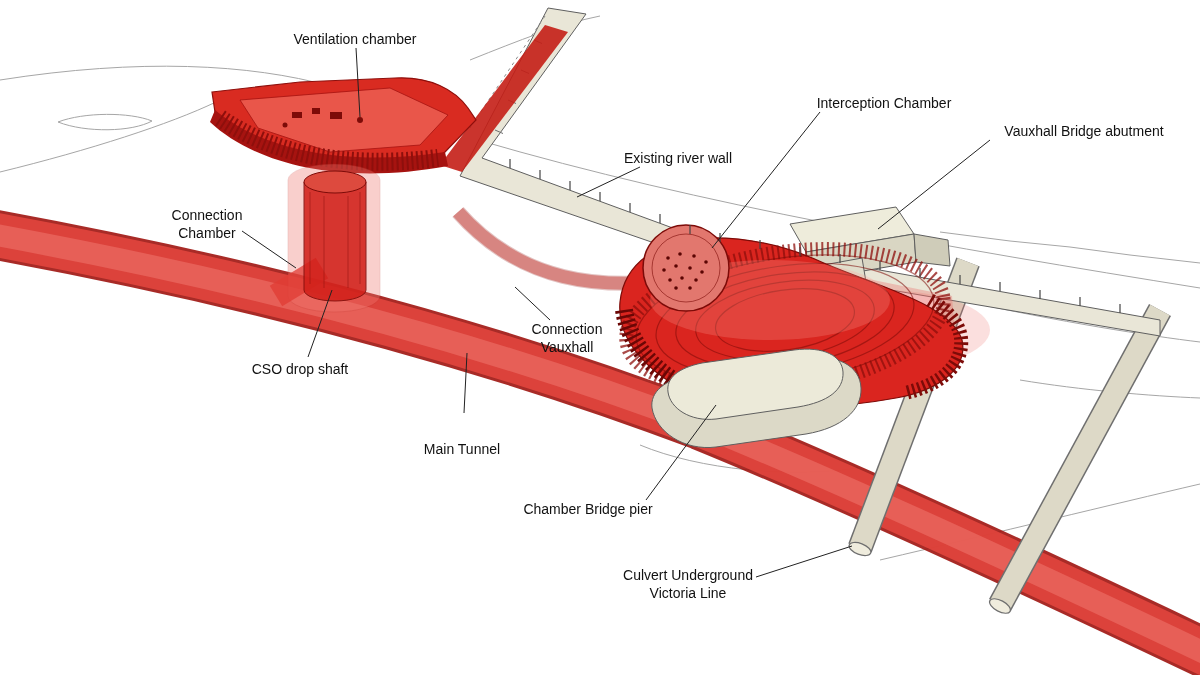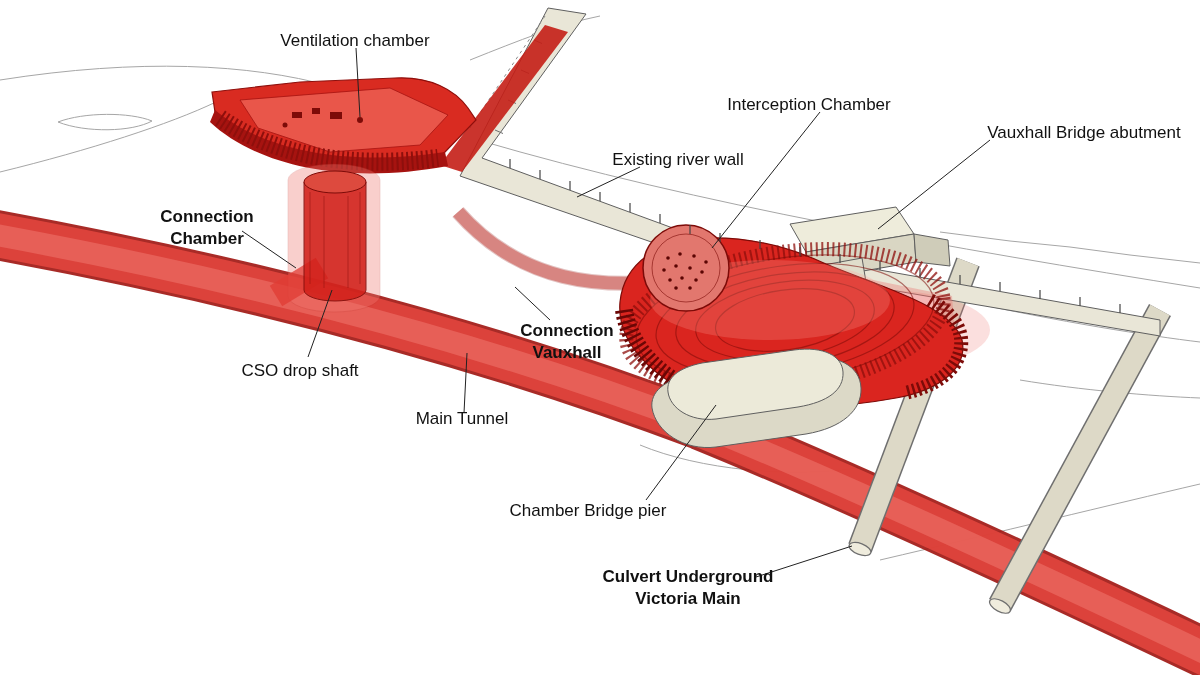--- a/index.html
+++ b/index.html
@@ -1,21 +1,21 @@
 <!DOCTYPE html>
 <html><head>
 <meta charset="utf-8">
 <style>
   html,body{margin:0;padding:0;background:#fff;}
   #stage{position:relative;width:1200px;height:675px;background:#ffffff;overflow:hidden;
          font-family:"Liberation Sans",sans-serif;}
   #scene{position:absolute;left:0;top:0;width:1200px;height:675px;}
-  .lbl{position:absolute;transform:translateX(-50%);font-size:17px;color:#111;
+  .lbl{position:absolute;transform:translateX(-50%);font-size:14px;color:#111;
        text-align:center;line-height:1.3;white-space:nowrap;}
-  .lbl span{display:block;font-weight:bold;}
+  .lbl span{display:block;}
 </style>
 </head>
 <body>
 
 <div id="stage">
 
 <svg id="scene" viewBox="0 0 1200 675">
 
   <g fill="none" stroke="#a6a6a6" stroke-width="1">
     <path d="M 0,80 C 140,58 250,64 330,86"></path>
@@ -151,36 +151,36 @@
     <line x1="242" y1="231" x2="296" y2="268"></line>
     <line x1="550" y1="320" x2="515" y2="287"></line>
     <line x1="308" y1="357" x2="332" y2="290"></line>
     <line x1="464" y1="413" x2="467" y2="353"></line>
     <line x1="646" y1="500" x2="716" y2="405"></line>
     <line x1="756" y1="577" x2="852" y2="546"></line>
   </g>
 </svg>
 
 <div class="lbl" style="left:355px;top:30px">Ventilation chamber</div>
-<div class="lbl" style="left:809px;top:94px">Interception Chamber</div>
+<div class="lbl" style="left:884px;top:94px">Interception Chamber</div>
 <div class="lbl" style="left:1084px;top:122px">Vauxhall Bridge abutment</div>
 <div class="lbl" style="left:678px;top:149px">Existing river wall</div>
 
 <div class="lbl" style="left:207px;top:206px">
   <span>Connection</span>
   <span>Chamber</span>
 </div>
 
 <div class="lbl" style="left:567px;top:320px">
   <span>Connection</span>
   <span>Vauxhall</span>
 </div>
 
 <div class="lbl" style="left:300px;top:360px">CSO drop shaft</div>
-<div class="lbl" style="left:462px;top:408px">Main Tunnel</div>
+<div class="lbl" style="left:462px;top:440px">Main Tunnel</div>
 <div class="lbl" style="left:588px;top:500px">Chamber Bridge pier</div>
 
 <div class="lbl" style="left:688px;top:566px">
   <span>Culvert Underground</span>
-  <span>Victoria Main</span>
+  <span>Victoria Line</span>
 </div>
 
 </div>
 
 </body></html>

